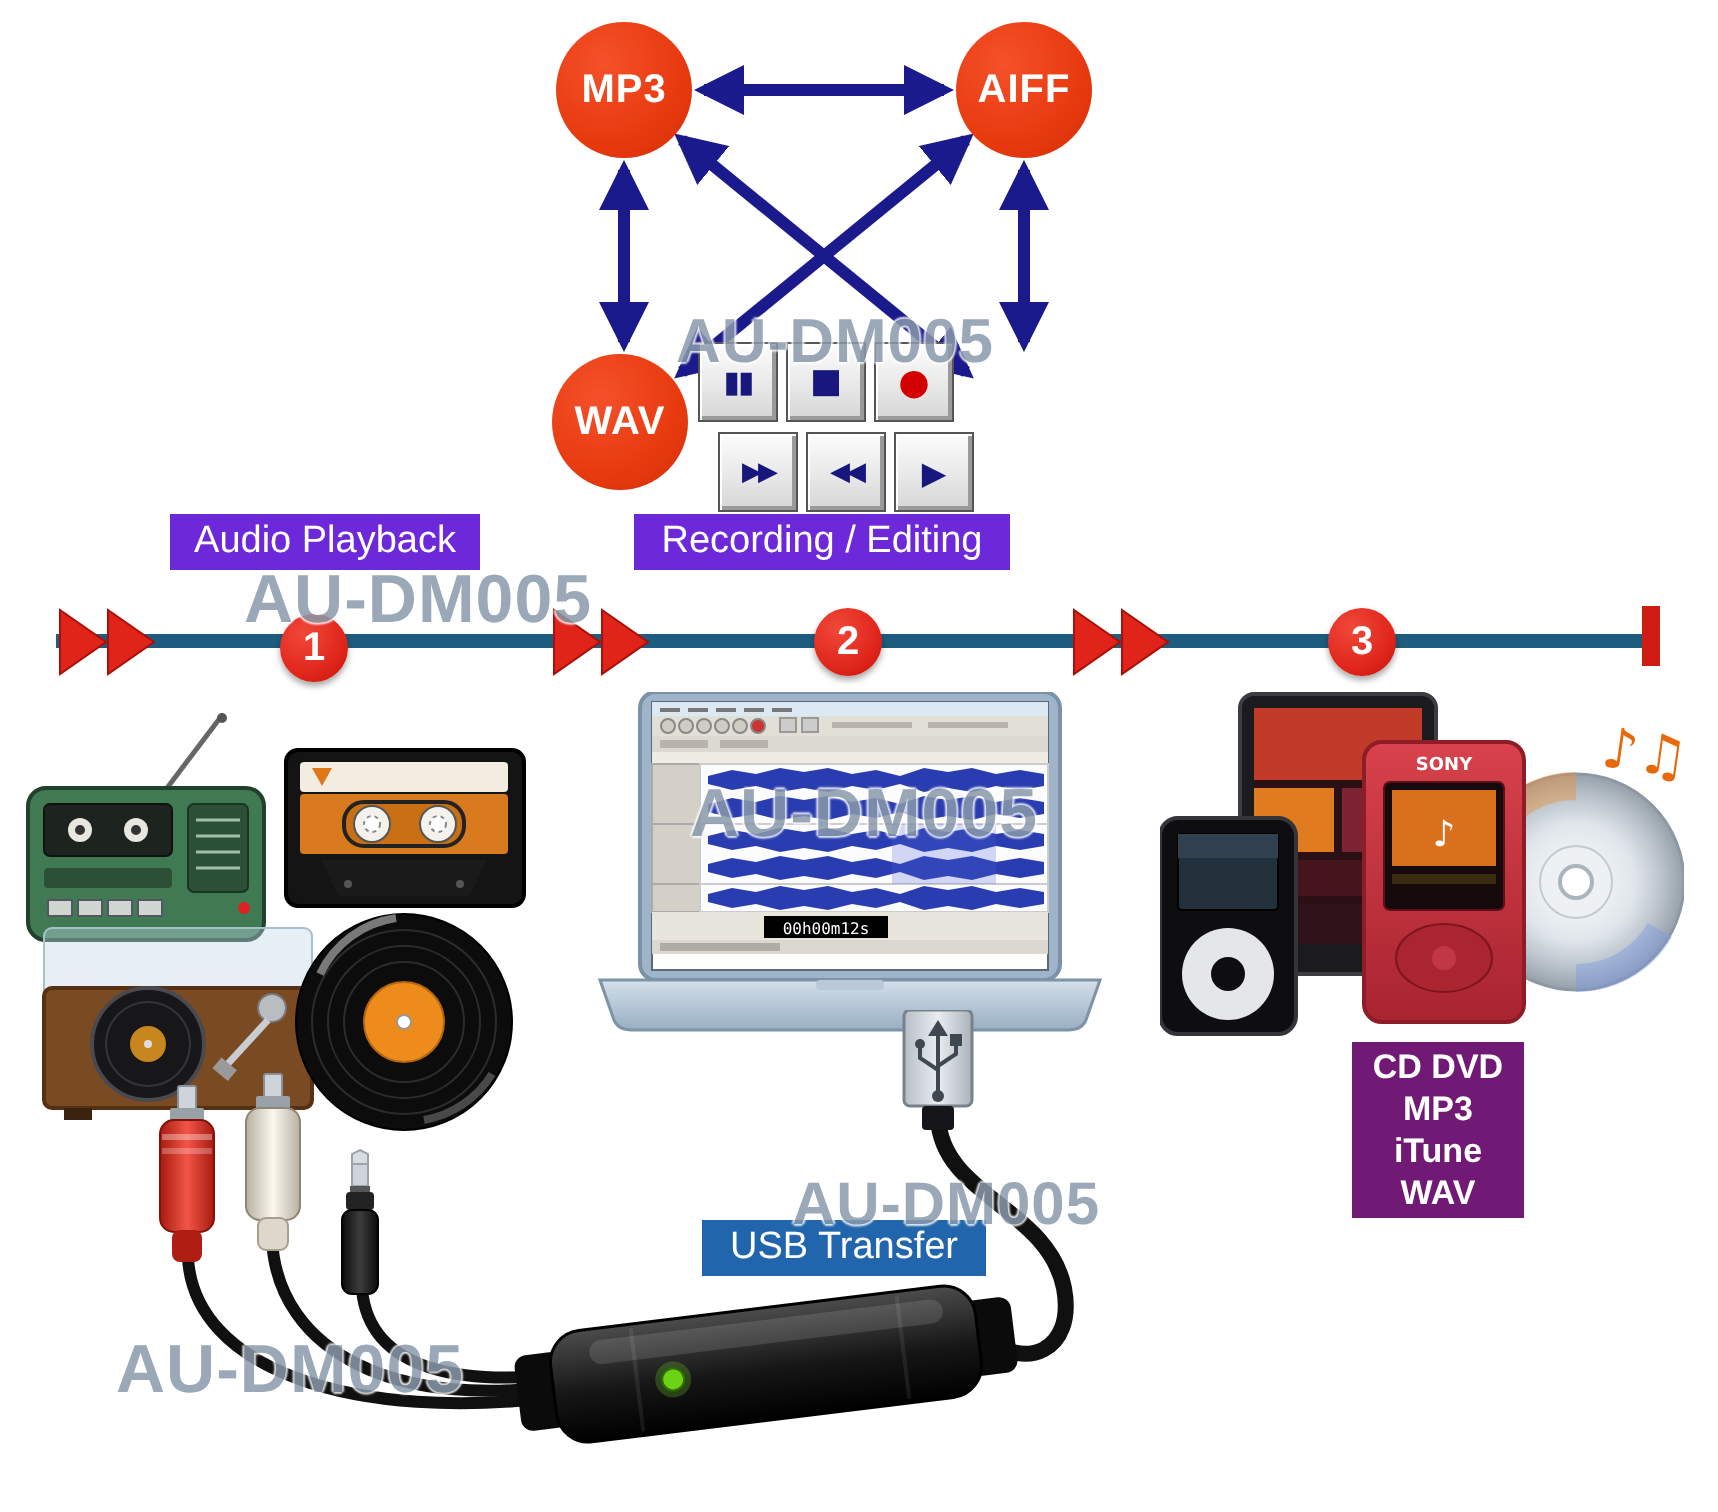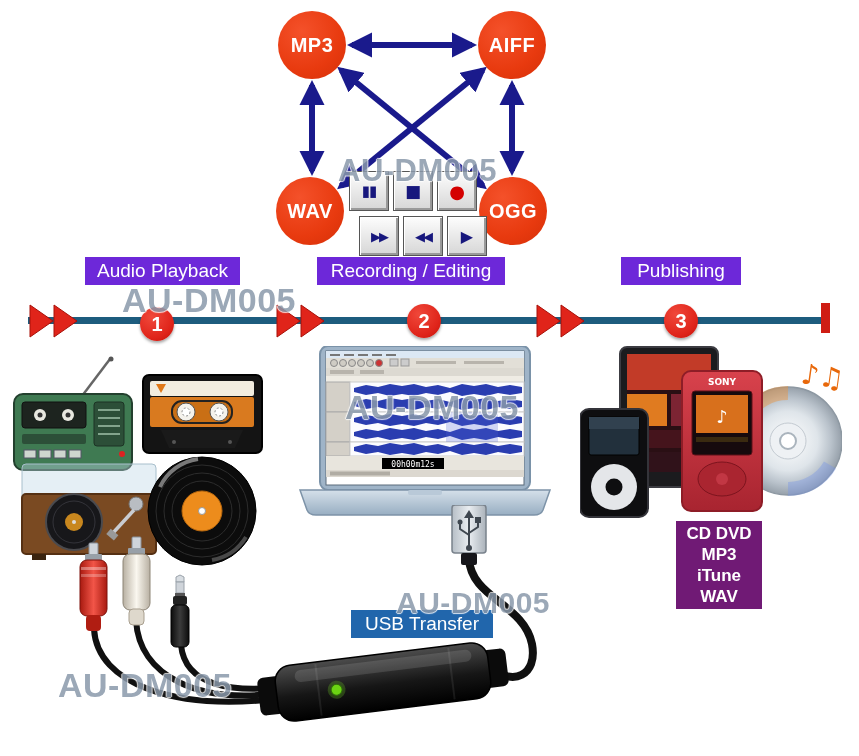--- a/index.html
+++ b/index.html
@@ -76,23 +76,20 @@
 
   <div class="fmt-circle" style="left:278px;top:11px">
       <span>MP3</span>
     </div>
   <div class="fmt-circle" style="left:478px;top:11px">
       <span>AIFF</span>
     </div>
   <div class="fmt-circle" style="left:276px;top:177px">
       <span>WAV</span>
     </div>
-  <div class="fmt-circle" style="left:479px;top:177px">
-      <span>OGG</span>
-    </div>
 
   <div class="abs player-panel" style="left:349px;top:171px">
     <div class="prow">
       <div class="pbtn">
           <span class="g-pause">▮▮</span>
         </div>
       <div class="pbtn">
           <span class="g-stop">■</span>
         </div>
       <div class="pbtn">
@@ -107,21 +104,20 @@
           <span class="g-rw">◀◀</span>
         </div>
       <div class="pbtn">
           <span class="g-play">▶</span>
         </div>
     </div>
   </div>
 
   <div class="step-label" style="left:85px;width:155px;top:257px">Audio Playback</div>
   <div class="step-label" style="left:317px;width:188px;top:257px">Recording / Editing</div>
-  <div class="step-label" style="left:621px;width:120px;top:257px">Publishing</div>
 
   <div class="tl-bar"></div>
   <div class="tl-cap"></div>
   <svg class="abs" style="left:0;top:298px;z-index:3" width="859" height="46">
     <g fill="#e0241a" stroke="#a81008" stroke-width="1">
       <polygon points="30,7 53,23 30,39"></polygon>
       <polygon points="54,7 77,23 54,39"></polygon>
       <polygon points="277,7 300,23 277,39"></polygon>
       <polygon points="301,7 324,23 301,39"></polygon>
       <polygon points="537,7 560,23 537,39"></polygon>

